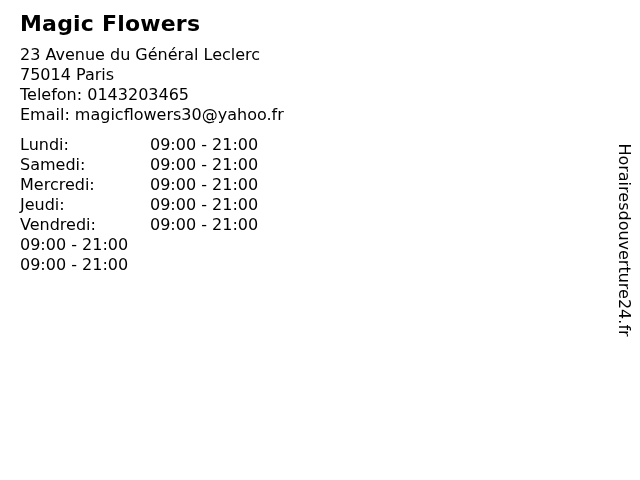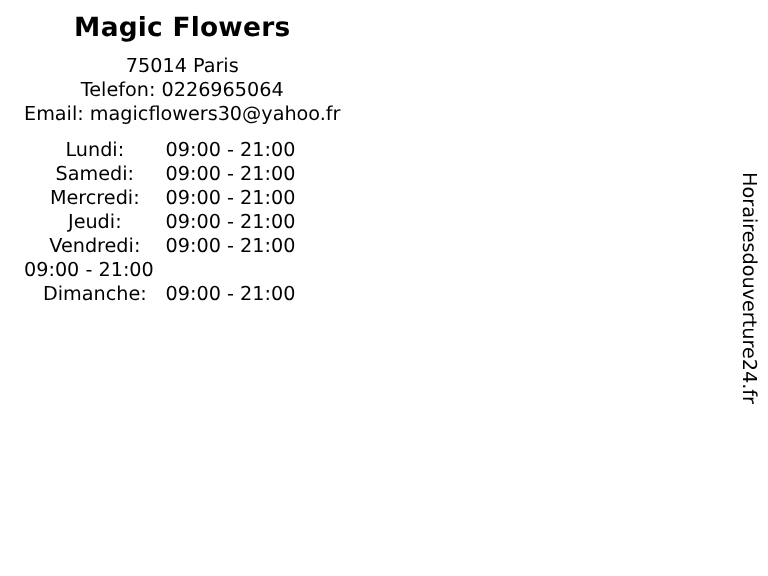--- a/index.html
+++ b/index.html
@@ -1,15 +1,15 @@
 <!DOCTYPE html>
 <html><head>
 <meta charset="utf-8">
 <style>
-  * { margin: 0; padding: 0; box-sizing: border-box; text-align: center; }
+  * { margin: 0; padding: 0; box-sizing: border-box; }
   html, body { width: 640px; height: 480px; }
   body {
     background: #ffffff;
     color: #000000;
     font-family: "DejaVu Sans", "Liberation Sans", sans-serif;
     position: relative;
     overflow: hidden;
   }
   .content {
     position: absolute;
@@ -36,20 +36,21 @@
     line-height: 22px;
     margin-top: 18px;
   }
   .hours-table {
     margin-top: 10px;
   }
   .hours-row {
     display: flex;
     font-size: 16px;
     line-height: 20px;
+    gap: 12px;
   }
   .hours-day {
     width: 118px;
     flex: 0 0 118px;
   }
   .hours-time {
     white-space: nowrap;
   }
   .watermark {
     position: absolute;
@@ -64,22 +65,23 @@
   }
 </style>
 </head>
 <body>
 
 <div class="content">
 
   <h1 class="biz-title">Magic Flowers</h1>
 
   <div class="contact-block">
+    <div class="contact-line">23 Avenue du Général Leclerc</div>
     <div class="contact-line">75014 Paris</div>
-    <div class="contact-line">Telefon: 0226965064</div>
+    <div class="contact-line">Telefon: 0143203465</div>
     <div class="contact-line">Email: magicflowers30@yahoo.fr</div>
   </div>
 
 
   <div class="hours-table">
     <div class="hours-row">
       <span class="hours-day">Lundi:</span>
       <span class="hours-time">09:00 - 21:00</span>
     </div>
     <div class="hours-row">
@@ -95,20 +97,19 @@
       <span class="hours-time">09:00 - 21:00</span>
     </div>
     <div class="hours-row">
       <span class="hours-day">Vendredi:</span>
       <span class="hours-time">09:00 - 21:00</span>
     </div>
     <div class="hours-row">
       <span class="hours-time">09:00 - 21:00</span>
     </div>
     <div class="hours-row">
-      <span class="hours-day">Dimanche:</span>
       <span class="hours-time">09:00 - 21:00</span>
     </div>
   </div>
 
 </div>
 
 <div class="watermark">Horairesdouverture24.fr</div>
 
 </body></html>

